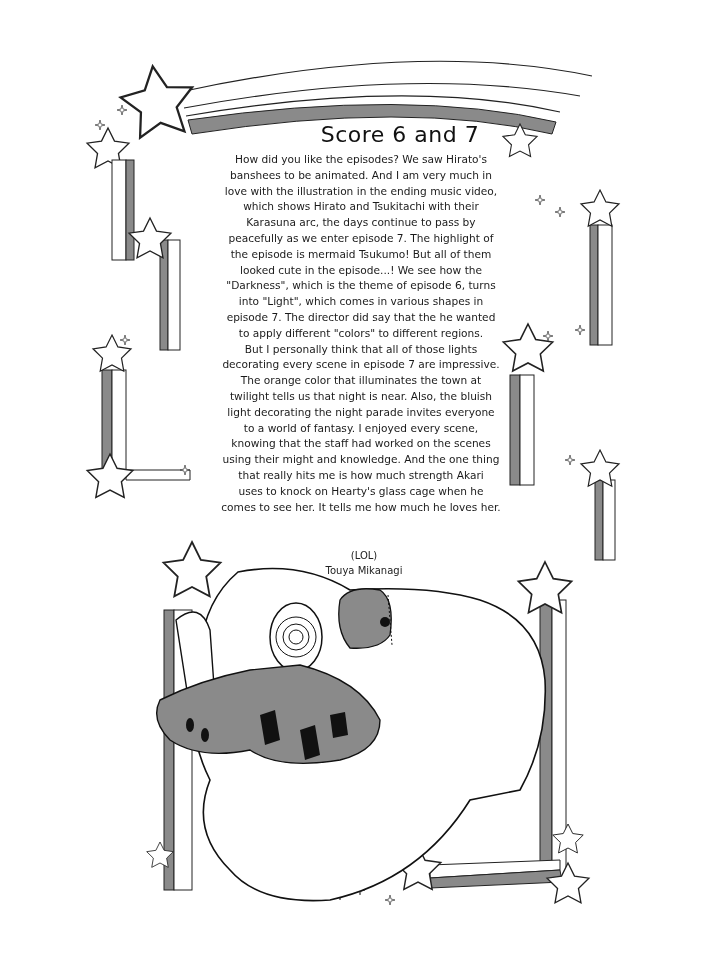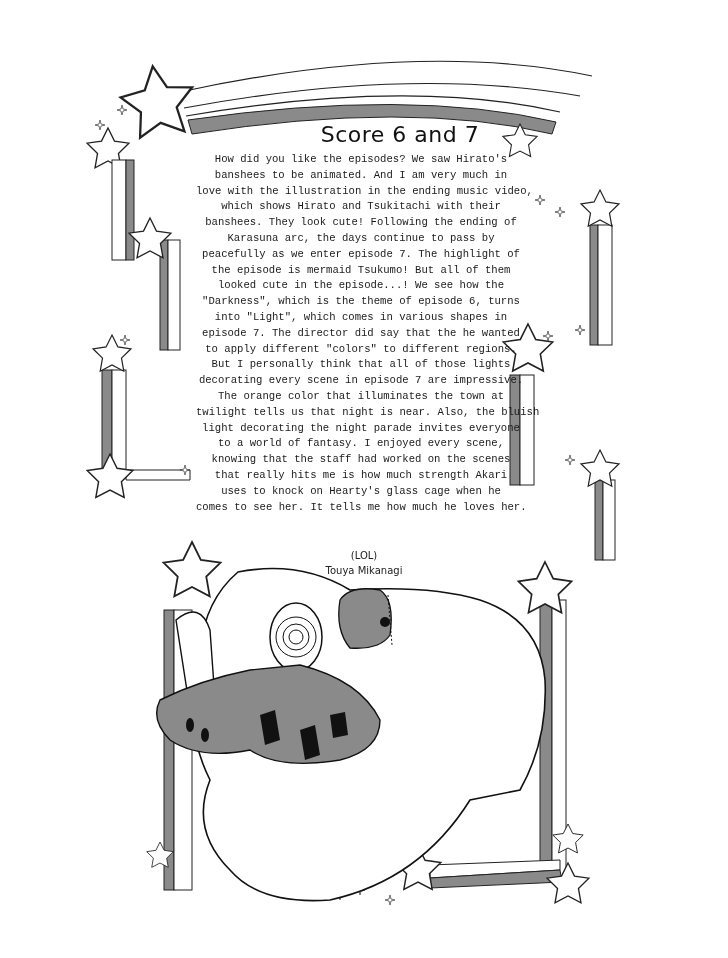--- a/index.html
+++ b/index.html
@@ -1,21 +1,21 @@
 <!DOCTYPE html>
 <html><head>
 <meta charset="utf-8">
 <style>
   html, body { margin:0; padding:0; background:#fff; }
   body { width:728px; height:958px; position:relative; overflow:hidden; font-family:"DejaVu Sans", sans-serif; color:#111; }
   .page { position:absolute; inset:0; background:#ffffff; }
   svg.deco { position:absolute; left:0; top:0; }
   .title { position:absolute; left:0; width:728px; top:122px; text-align:center; font-size:22px; letter-spacing:0.5px; color:#111; font-family:"DejaVu Sans", sans-serif;margin-left:36px; }
   .body-text { position:absolute; left:196px; width:330px; top:152px; text-align:center; font-size:10.6px; line-height:15.8px; color:#1a1a1a; font-family:"DejaVu Sans", sans-serif; }
-  .body-text p { margin:0; white-space:nowrap;font-family:Liberation Mono, monospace; }
+  .body-text p { margin:0; white-space:nowrap; }
   .lol { position:absolute; left:0; width:728px; top:550px; text-align:center; font-size:10px; color:#222; }
   .author { position:absolute; left:0; width:728px; top:565px; text-align:center; font-size:10px; color:#222; }
 </style>
 </head>
 <body>
 
 <div class="page">
 
   <svg class="deco" width="728" height="958" viewBox="0 0 728 958">
     <defs>
@@ -110,36 +110,36 @@
     </g>
   </svg>
 
   <div class="title">Score 6 and 7</div>
 
   <div class="body-text">
     <p>How did you like the episodes? We saw Hirato's</p>
     <p>banshees to be animated. And I am very much in</p>
     <p>love with the illustration in the ending music video,</p>
     <p>which shows Hirato and Tsukitachi with their</p>
-    <p>banshees. They look cute! Following the ending of</p>
     <p>Karasuna arc, the days continue to pass by</p>
     <p>peacefully as we enter episode 7. The highlight of</p>
     <p>the episode is mermaid Tsukumo! But all of them</p>
     <p>looked cute in the episode...! We see how the</p>
     <p>"Darkness", which is the theme of episode 6, turns</p>
     <p>into "Light", which comes in various shapes in</p>
     <p>episode 7. The director did say that the he wanted</p>
     <p>to apply different "colors" to different regions.</p>
     <p>But I personally think that all of those lights</p>
     <p>decorating every scene in episode 7 are impressive.</p>
     <p>The orange color that illuminates the town at</p>
     <p>twilight tells us that night is near. Also, the bluish</p>
     <p>light decorating the night parade invites everyone</p>
     <p>to a world of fantasy. I enjoyed every scene,</p>
     <p>knowing that the staff had worked on the scenes</p>
+    <p>using their might and knowledge. And the one thing</p>
     <p>that really hits me is how much strength Akari</p>
     <p>uses to knock on Hearty's glass cage when he</p>
     <p>comes to see her. It tells me how much he loves her.</p>
   </div>
 
   <div class="lol">(LOL)</div>
   <div class="author">Touya Mikanagi</div>
 
 </div>
 

